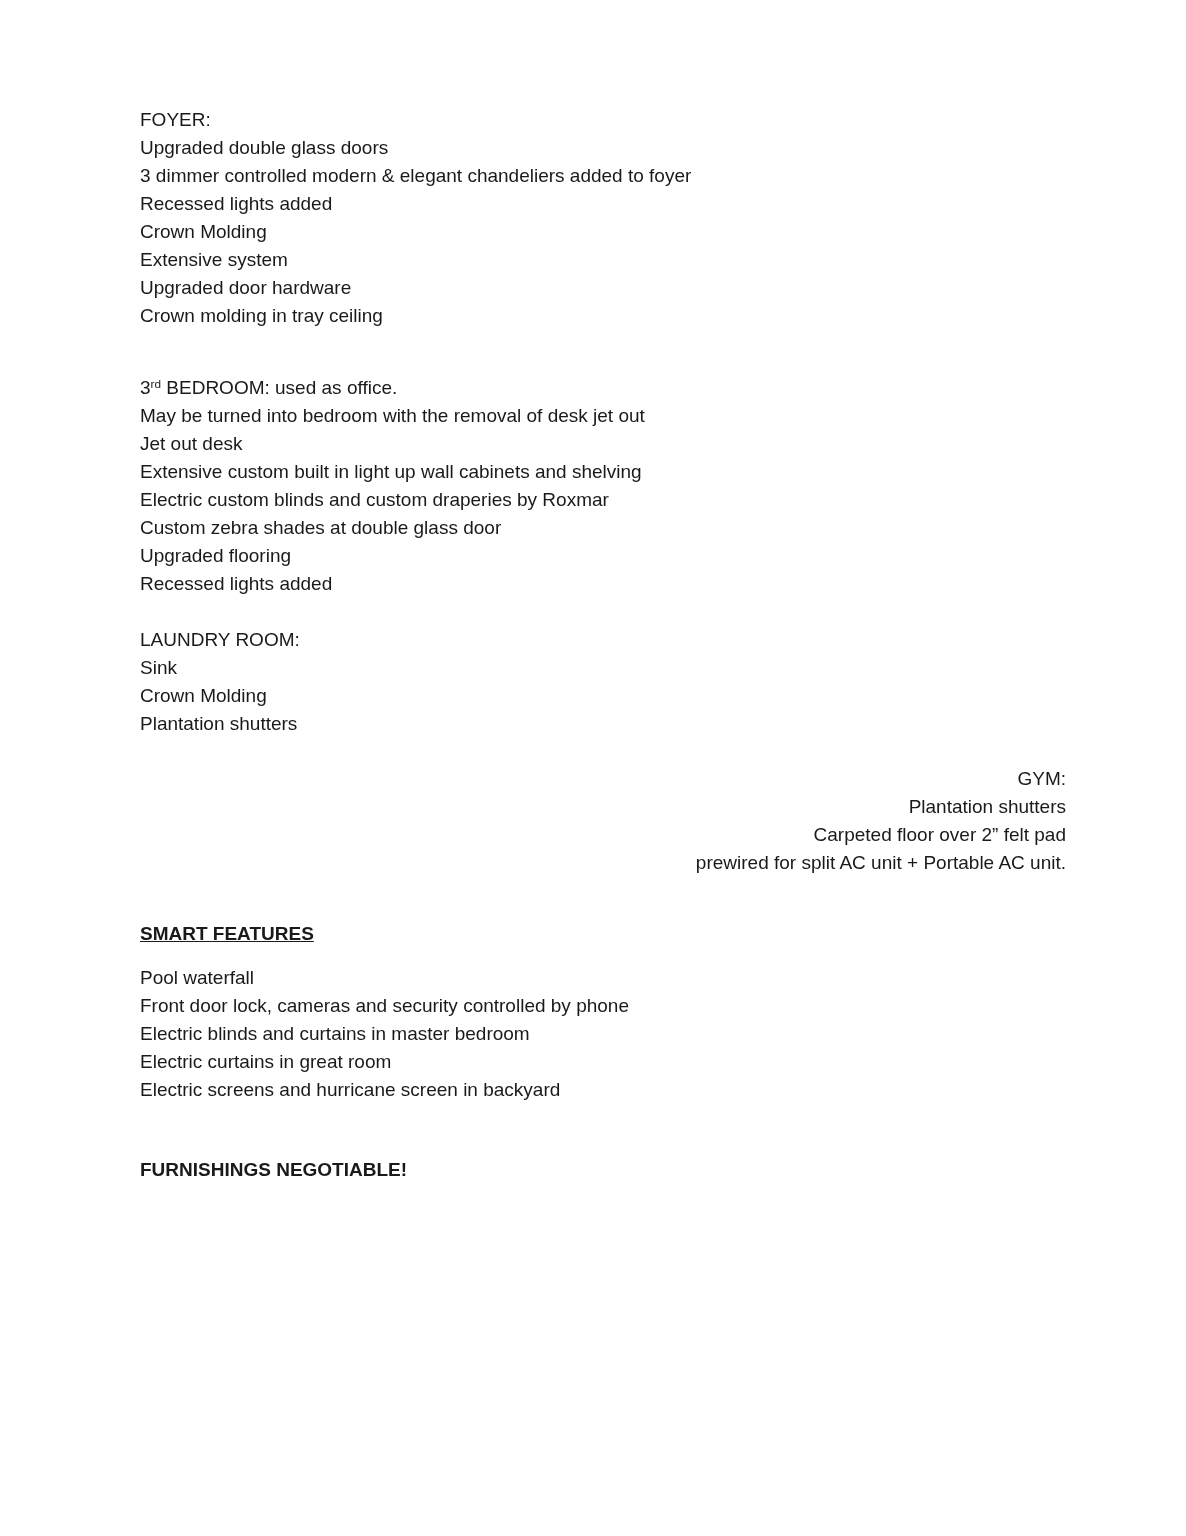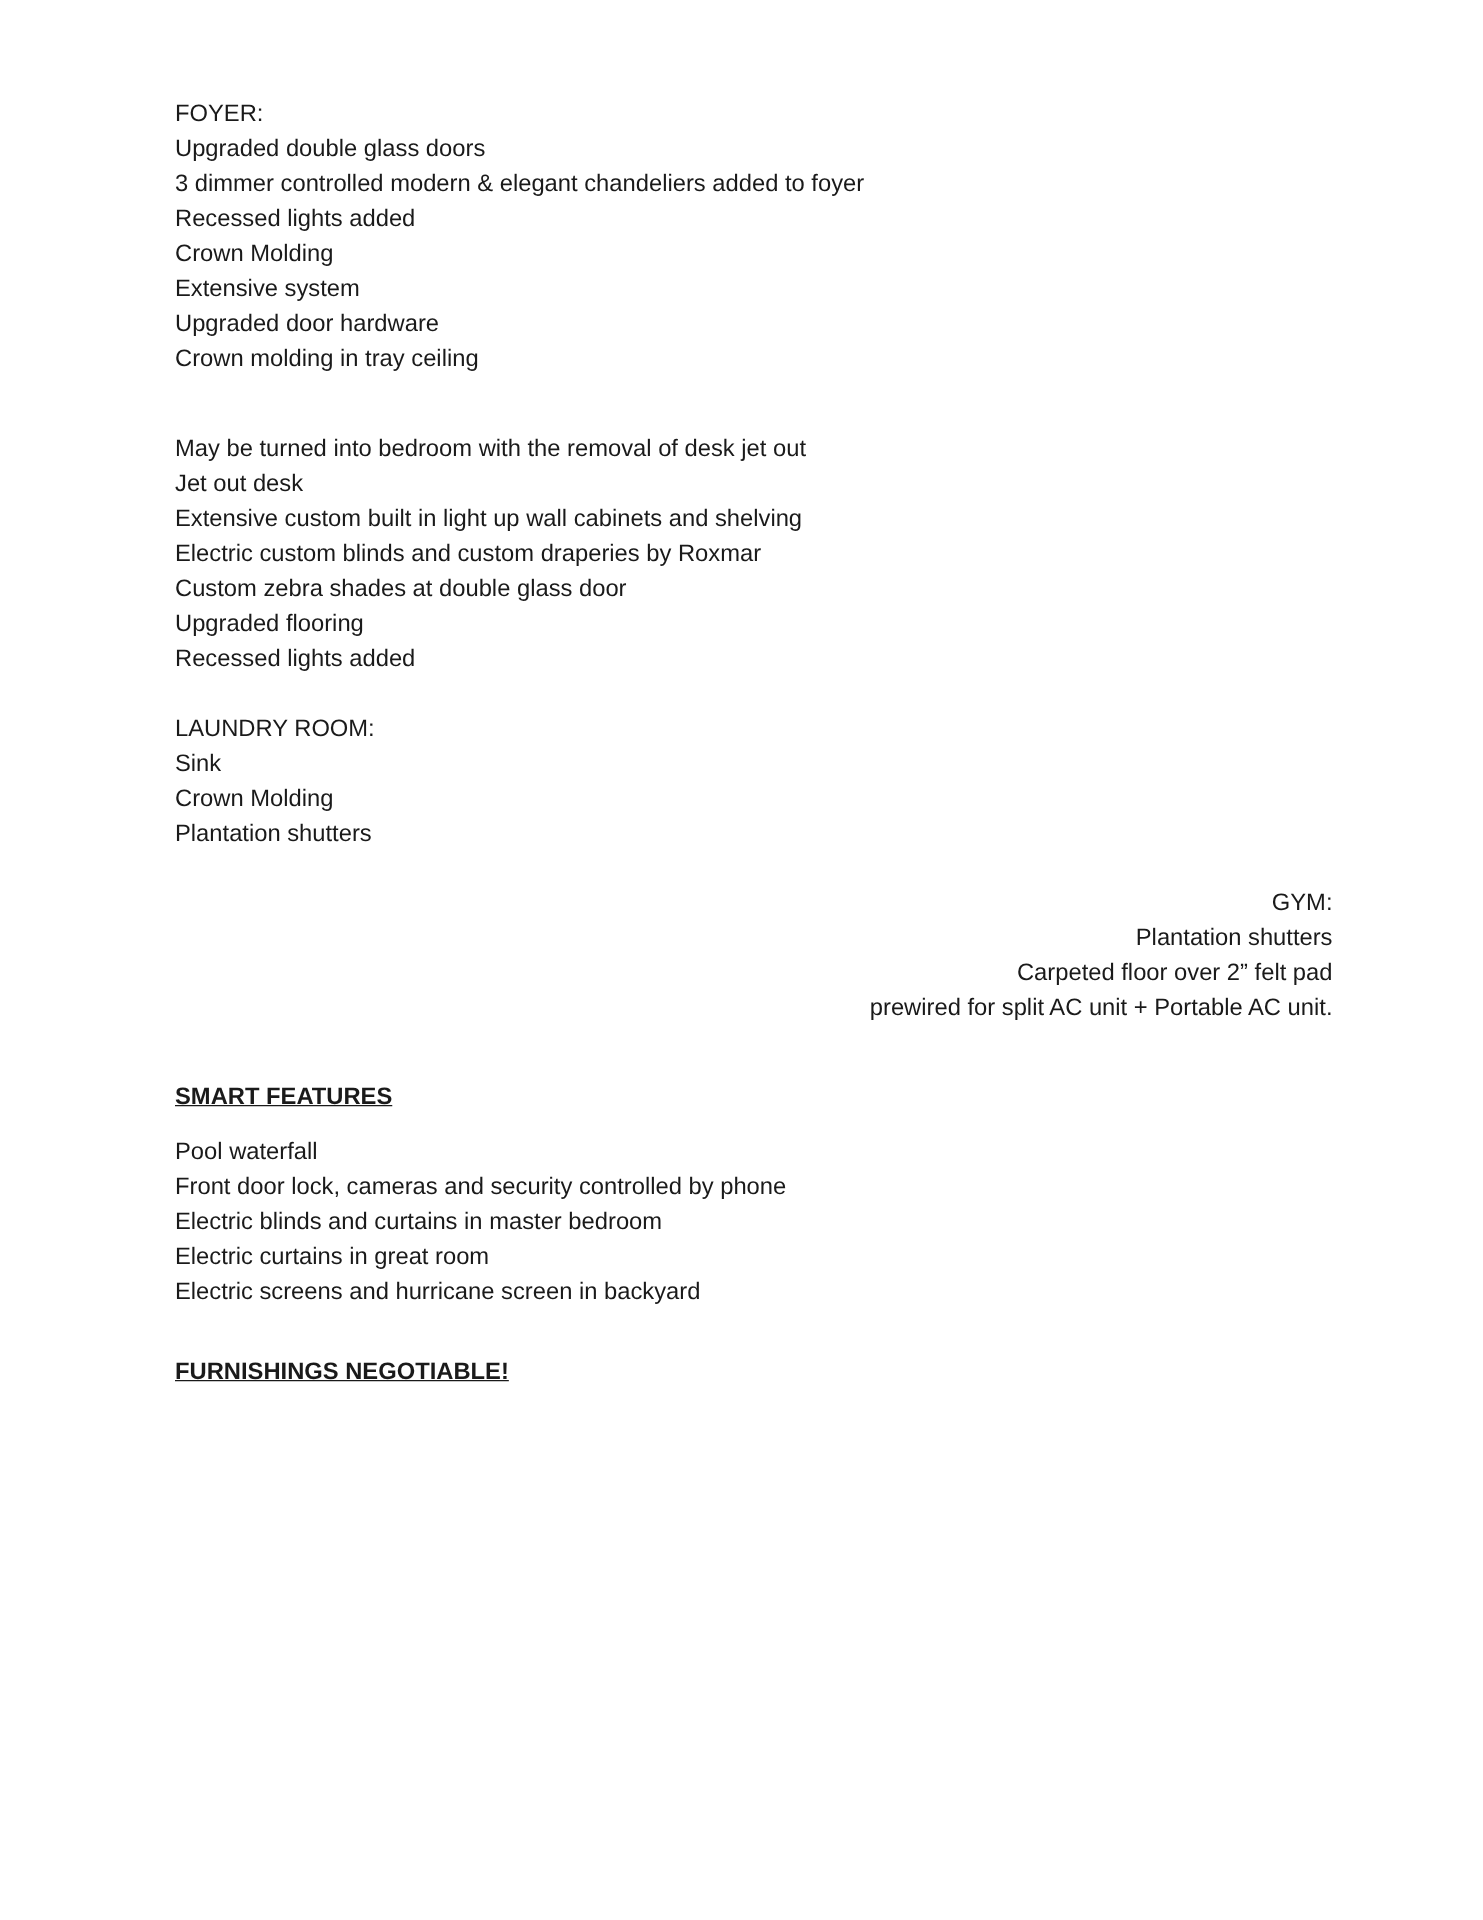--- a/index.html
+++ b/index.html
@@ -7,33 +7,33 @@
     padding: 0;
     background: #ffffff;
   }
   .page {
     position: relative;
     width: 1186px;
     min-height: 1536px;
     margin: 0 auto;
     background: #ffffff;
     box-sizing: border-box;
-    padding: 78px 120px 80px 140px;
+    padding: 106px 120px 80px 140px;
     font-family: "Liberation Sans", sans-serif;
     font-size: 19px;
     line-height: 28px;
     color: #1a1a1a;
     -webkit-font-smoothing: antialiased;
   }
   .section { margin: 0; padding: 0; }
   .section-2 { margin-top: 44px; }
   .section-3 { margin-top: 28px; }
   .section-4 { margin-top: 27px; text-align: right; }
   .section-5 { margin-top: 43px; }
-  .section-6 { margin-top: 36px; text-decoration: underline; }
+  .section-6 { margin-top: 52px; }
   .heading {
     margin: 0;
     font-weight: 400;
     font-size: 19px;
     line-height: 28px;
   }
   .heading.bold { font-weight: 700; }
   .section-5 .heading { margin-bottom: 16px; text-decoration: underline; }
   .line {
     margin: 0;
@@ -59,20 +59,21 @@
         <p class="line">3 dimmer controlled modern &amp; elegant chandeliers added to foyer</p>
         <p class="line">Recessed lights added</p>
         <p class="line">Crown Molding</p>
         <p class="line">Extensive system</p>
         <p class="line">Upgraded door hardware</p>
         <p class="line">Crown molding in tray ceiling</p>
       </div>
   </section>
 
   <section class="section section-2">
+    <p class="heading"><span>3</span><sup>rd</sup><span> BEDROOM: used as office.</span></p>
     <div>
         <p class="line">May be turned into bedroom with the removal of desk jet out</p>
         <p class="line">Jet out desk</p>
         <p class="line">Extensive custom built in light up wall cabinets and shelving</p>
         <p class="line">Electric custom blinds and custom draperies by Roxmar</p>
         <p class="line">Custom zebra shades at double glass door</p>
         <p class="line">Upgraded flooring</p>
         <p class="line">Recessed lights added</p>
       </div>
   </section>

